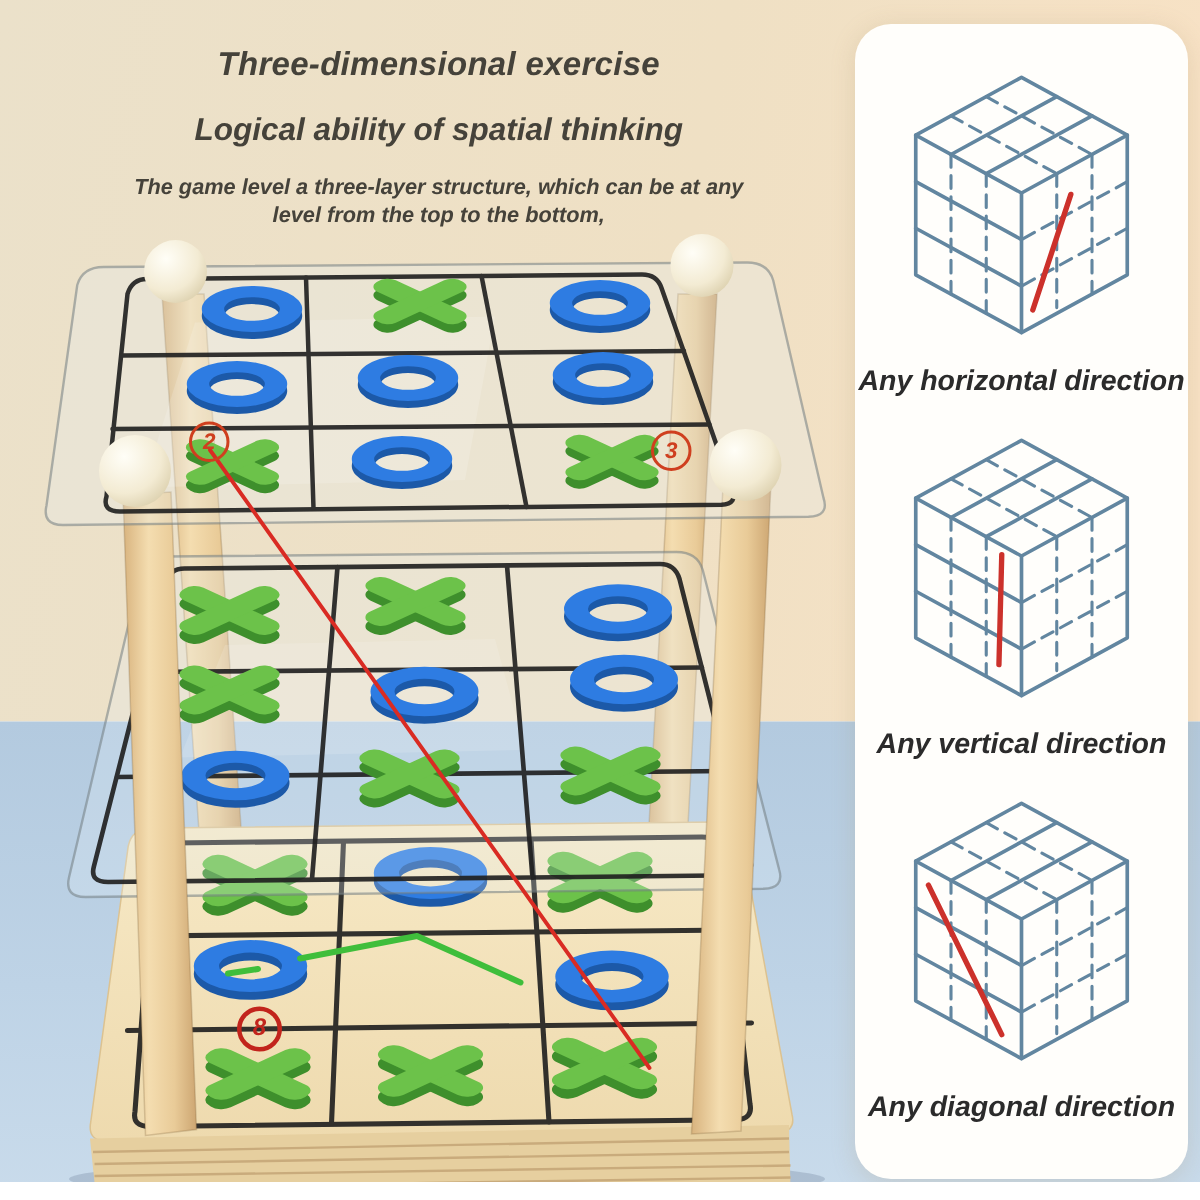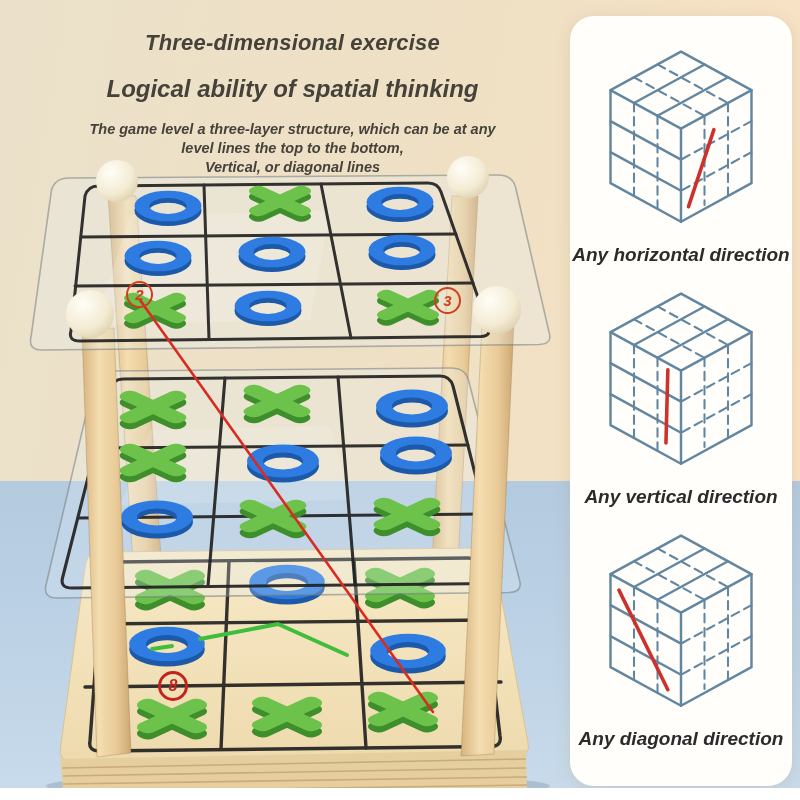--- a/index.html
+++ b/index.html
@@ -4,21 +4,21 @@
 <style>
   html,body{margin:0;padding:0;}
   body{width:800px;height:800px;overflow:hidden;font-family:"Liberation Sans",sans-serif;}
   .stage{position:relative;width:800px;height:788px;overflow:hidden;font-style:italic;}
   .bg-wall{position:absolute;left:0;top:0;width:800px;height:481px;
     background:linear-gradient(100deg,#ebe1ca 0%,#efe0c4 55%,#f9e2c5 100%);}
   .bg-table{position:absolute;left:0;top:481px;width:800px;height:319px;
     background:linear-gradient(180deg,#b3cadf 0%,#bed3e6 55%,#c9dbeb 100%);}
   .header{position:absolute;left:35px;top:30px;width:515px;text-align:center;color:#45423a;}
   .header .t1{font-size:22px;font-weight:700;letter-spacing:.2px;}
-  .header .t2{font-size:24px;font-weight:700;margin-top:19px;}
+  .header .t2{font-size:21px;font-weight:700;margin-top:19px;}
   .header .desc{margin-top:17px;font-size:14.5px;font-weight:700;line-height:19px;}
   .header .desc span{display:block;}
   .scene{position:absolute;left:0;top:0;}
   .badge{position:absolute;box-sizing:border-box;border-radius:50%;display:flex;
     align-items:center;justify-content:center;font-weight:700;background:transparent;}
   .badge-2{left:126px;top:281px;width:27px;height:27px;border:2.2px solid #cf3f1f;color:#cf3f1f;font-size:15px;}
   .badge-3{left:434px;top:287px;width:27px;height:27px;border:2.2px solid #cf3f1f;color:#cf3f1f;font-size:15px;}
   .badge-8{left:158px;top:671px;width:30px;height:30px;border:3.4px solid #c2241c;color:#c2241c;font-size:16px;font-weight:800;}
   .panel{position:absolute;left:570px;top:16px;width:222px;height:770px;background:#fffefb;
     border-radius:24px;box-shadow:0 3px 16px rgba(170,140,100,.22);
@@ -34,22 +34,21 @@
 
 <div class="stage">
   <div class="bg-wall"></div>
   <div class="bg-table"></div>
 
   <div class="header">
     <div class="t1">Three-dimensional exercise</div>
     <div class="t2">Logical ability of spatial thinking</div>
     <div class="desc">
       <span>The game level a three-layer structure, which can be at any</span>
-      <span>level lines the top to the bottom,</span>
-      <span>Vertical, or diagonal lines</span>
+      <span>level from the top to the bottom,</span>
     </div>
   </div>
 
   <svg class="scene" width="800" height="800" viewBox="0 0 800 800">
     <defs>
       <linearGradient id="wood" x1="0" y1="0" x2="1" y2="0">
         <stop offset="0" stop-color="#d8b37e"></stop>
           <stop offset="0.35" stop-color="#f4ddb0"></stop>
         <stop offset="0.7" stop-color="#e9cb98"></stop>
           <stop offset="1" stop-color="#cda672"></stop>

